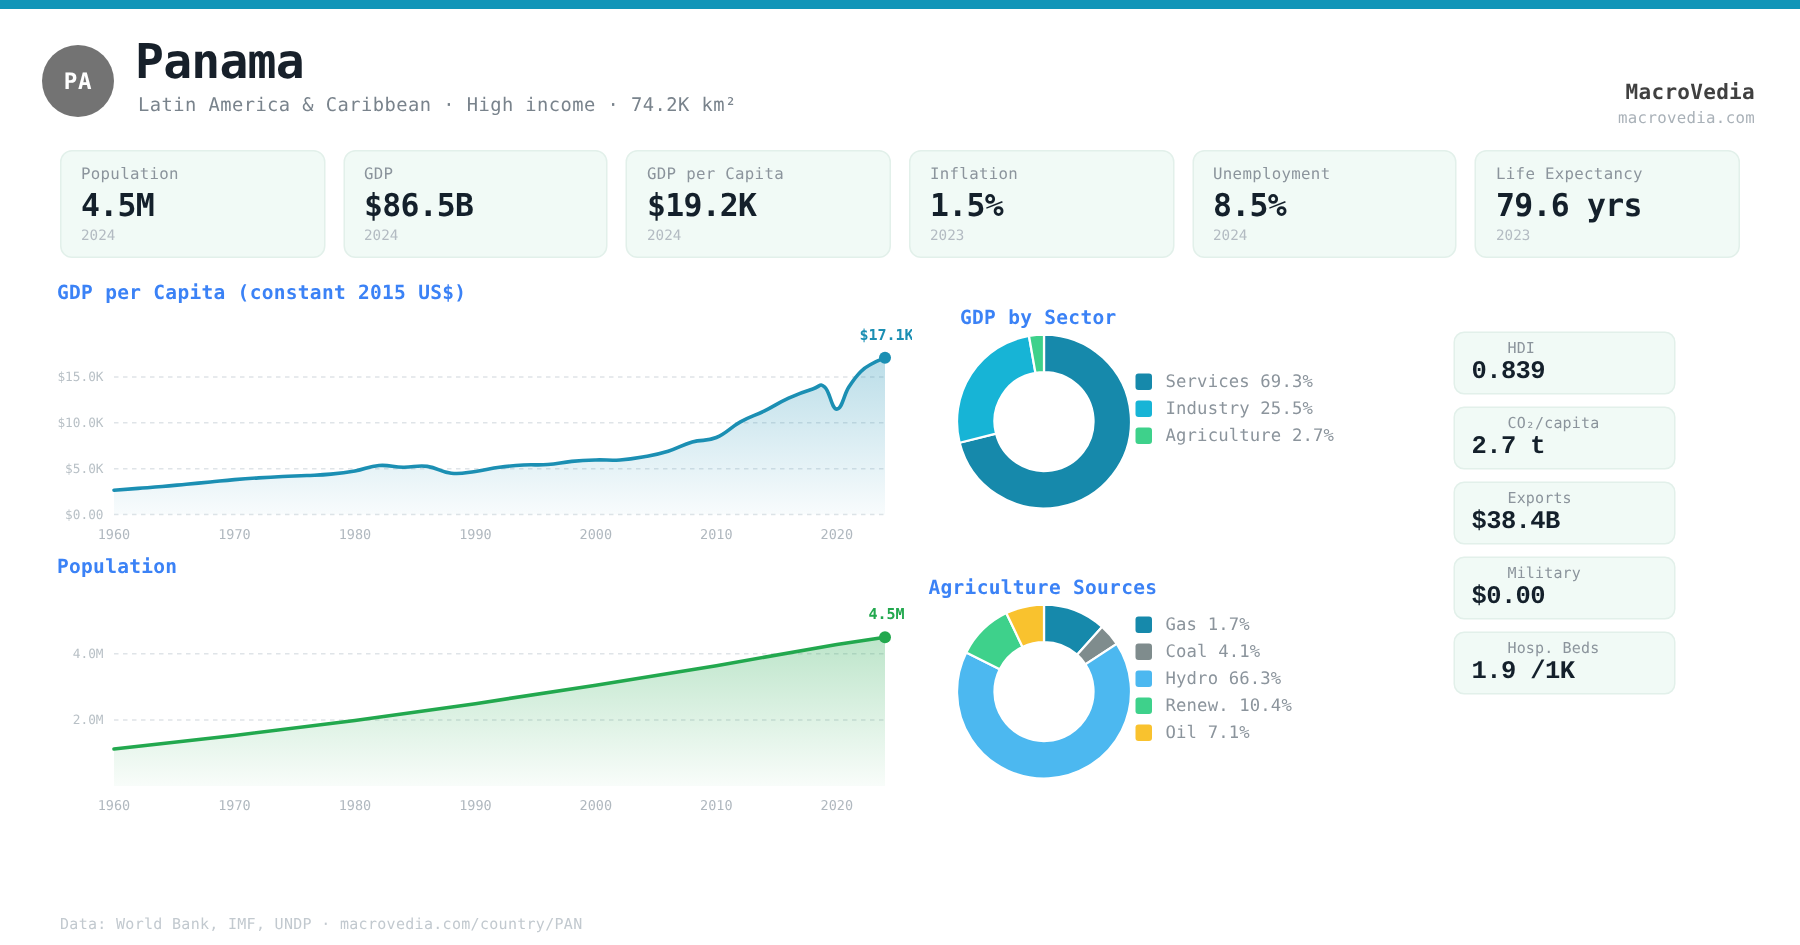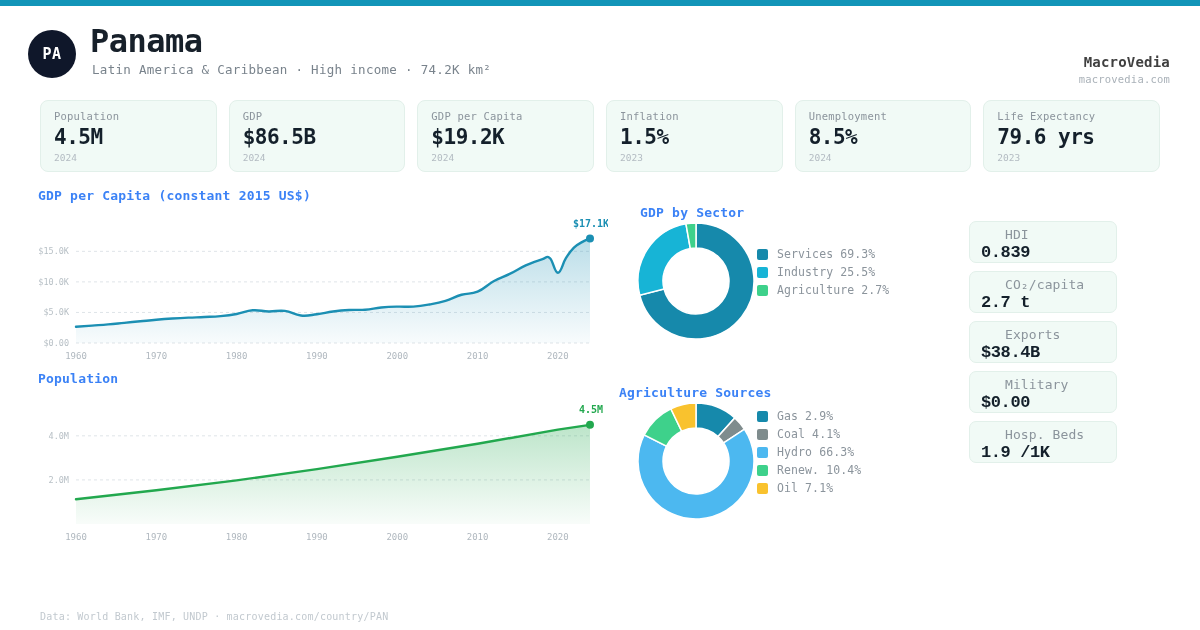--- a/index.html
+++ b/index.html
@@ -17,21 +17,21 @@
     background: #1295b8;
   }
 
   
   .header {
     position: absolute; left: 0; top: 6px; width: 1200px; height: 86px;
   }
   .avatar {
     position: absolute; left: 28px; top: 24px;
     width: 48px; height: 48px; border-radius: 50%;
-    background: #0f172a;
+    background: #737373;
     display: flex; align-items: center; justify-content: center;
     color: #ffffff; font-size: 15px; font-weight: bold; letter-spacing: 0.5px;
   }
   .country-name {
     position: absolute; left: 90px; top: 16px;
     font-size: 32px; font-weight: bold; color: #17202a; letter-spacing: -0.5px;
   }
   .country-meta {
     position: absolute; left: 92px; top: 56px;
     font-size: 12.5px; color: #79838c; letter-spacing: 0.3px;
@@ -90,21 +90,21 @@
     position: absolute; left: 969px; top: 221px; width: 148px;
     display: flex; flex-direction: column; gap: 8px;
   }
   .mini-card {
     background: #f1faf6;
     border: 1px solid #e2f0ea;
     border-radius: 7px;
     height: 42px;
     padding: 5px 11px 0 11px;
   }
-  .mini-label { font-size: 13px; color: #8b949c; letter-spacing: 0.1px; padding-left: 24px; }
+  .mini-label { font-size: 10px; color: #8b949c; letter-spacing: 0.1px; padding-left: 24px; }
   .mini-value {
     font-size: 17px; font-weight: bold; color: #14202b;
     margin-top: 1px; letter-spacing: -0.4px; white-space: nowrap; font-family: Liberation Mono, monospace;
   }
 
   
   .footer {
     position: absolute; left: 40px; top: 611px;
     font-size: 10px; color: #c2c9cf; letter-spacing: 0.2px;
   }
@@ -248,21 +248,21 @@
         <path d="M 59 1 A 58 58 0 0 1 97.78688802366241 15.877183331328261 L 81.06840180656654 34.46460430920401 A 33 33 0 0 0 59 26 Z" fill="#1689ab" stroke="#ffffff" stroke-width="1.5"></path>
         <path d="M 97.78688802366241 15.877183331328261 A 58 58 0 0 1 107.5345583759481 27.24473833753394 L 86.61449011045323 40.932351123079656 A 33 33 0 0 0 81.06840180656654 34.46460430920401 Z" fill="#7f8c8d" stroke="#ffffff" stroke-width="1.5"></path>
         <path d="M 107.5345583759481 27.24473833753394 A 58 58 0 1 1 7.1769190485373 32.95449595999065 L 29.51445394140915 44.181006322063645 A 33 33 0 1 0 86.61449011045323 40.932351123079656 Z" fill="#4cb8f0" stroke="#ffffff" stroke-width="1.5"></path>
         <path d="M 7.1769190485373 32.95449595999065 A 58 58 0 0 1 33.858316067379135 6.732460082454679 L 44.69524879695709 29.261572115879385 A 33 33 0 0 0 29.51445394140915 44.181006322063645 Z" fill="#3ed18b" stroke="#ffffff" stroke-width="1.5"></path>
         <path d="M 33.858316067379135 6.732460082454679 A 58 58 0 0 1 58.99999999999999 1 L 58.99999999999999 26 A 33 33 0 0 0 44.69524879695709 29.261572115879385 Z" fill="#f9c22e" stroke="#ffffff" stroke-width="1.5"></path>
       </svg>
     </div>
   <div class="legend" id="legend-elec" style="left:757px; top:407px;">
       <div class="legend-row">
         <span class="legend-sw" style="background: rgb(22, 137, 171);"></span>
-        <span class="legend-tx">Gas 2.9%</span>
+        <span class="legend-tx">Gas 1.7%</span>
       </div>
       <div class="legend-row">
         <span class="legend-sw" style="background: rgb(127, 140, 141);"></span>
         <span class="legend-tx">Coal 4.1%</span>
       </div>
       <div class="legend-row">
         <span class="legend-sw" style="background: rgb(76, 184, 240);"></span>
         <span class="legend-tx">Hydro 66.3%</span>
       </div>
       <div class="legend-row">

